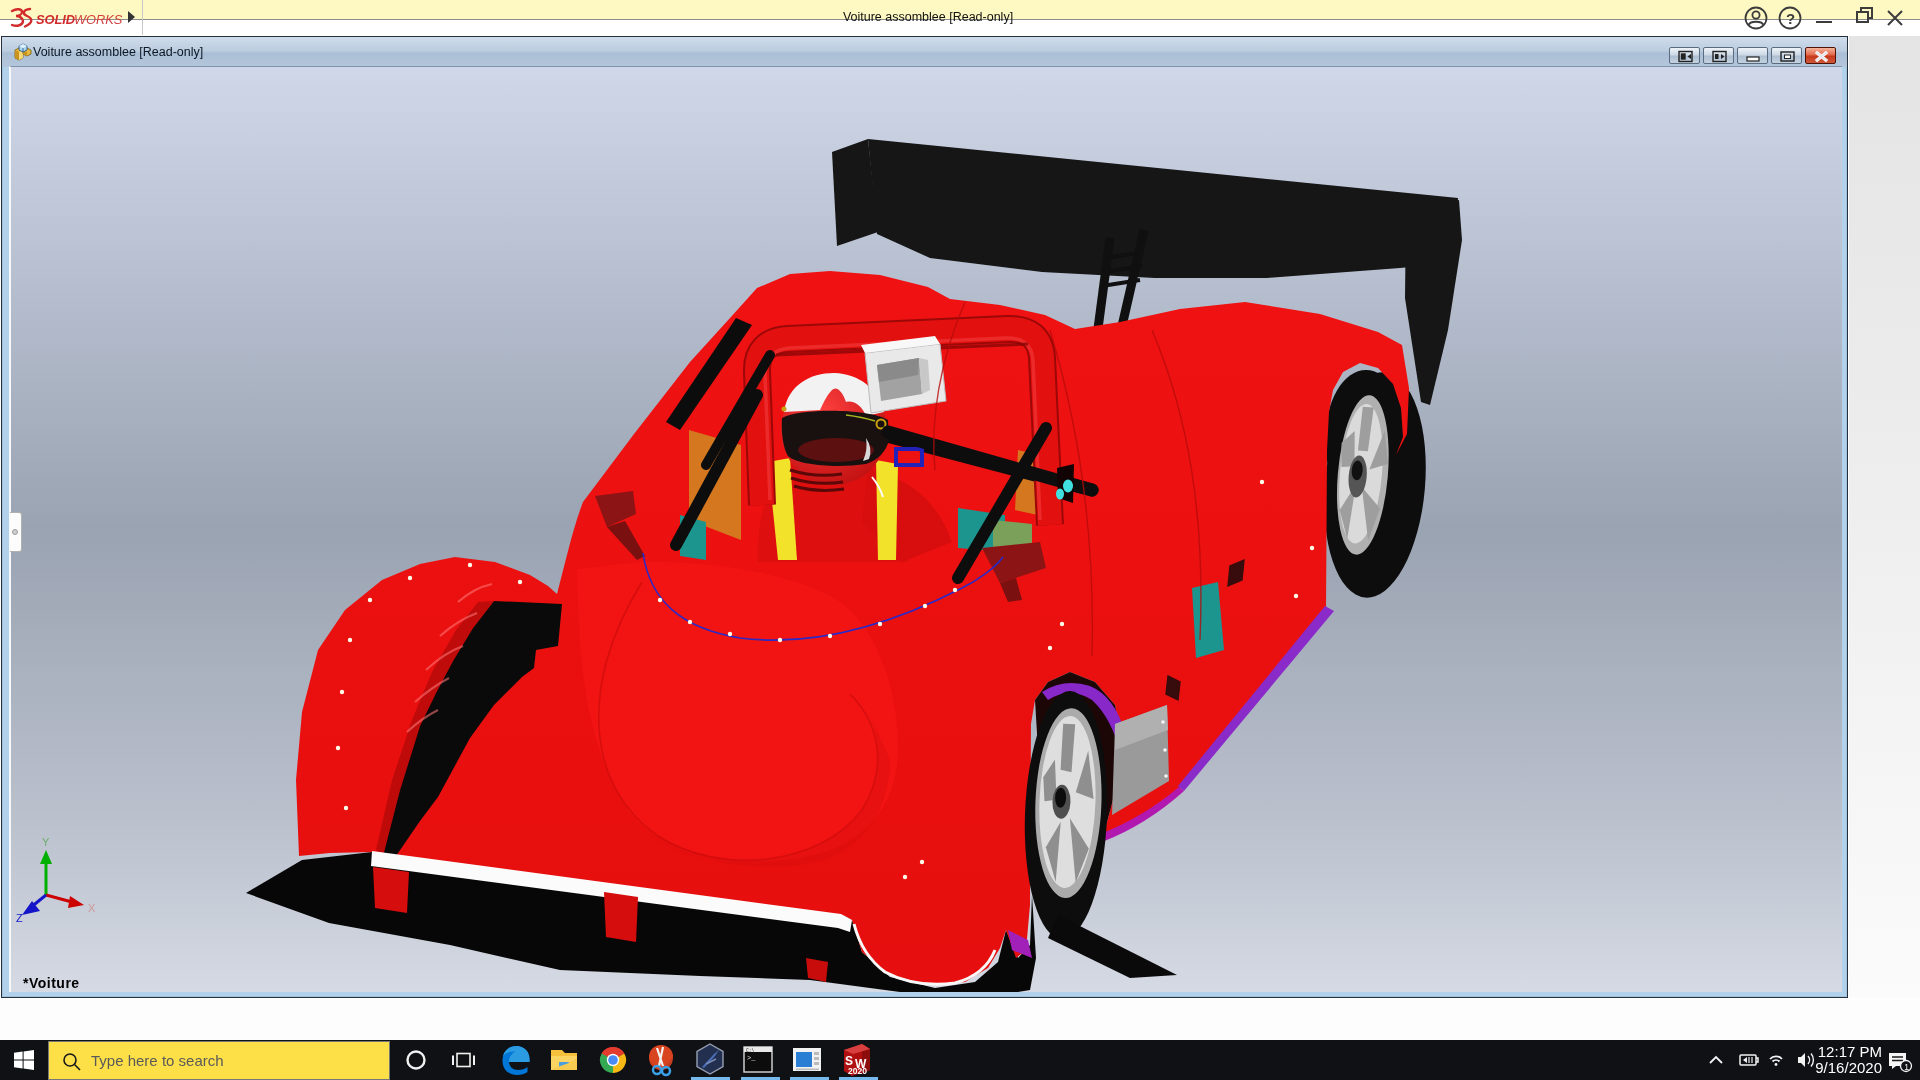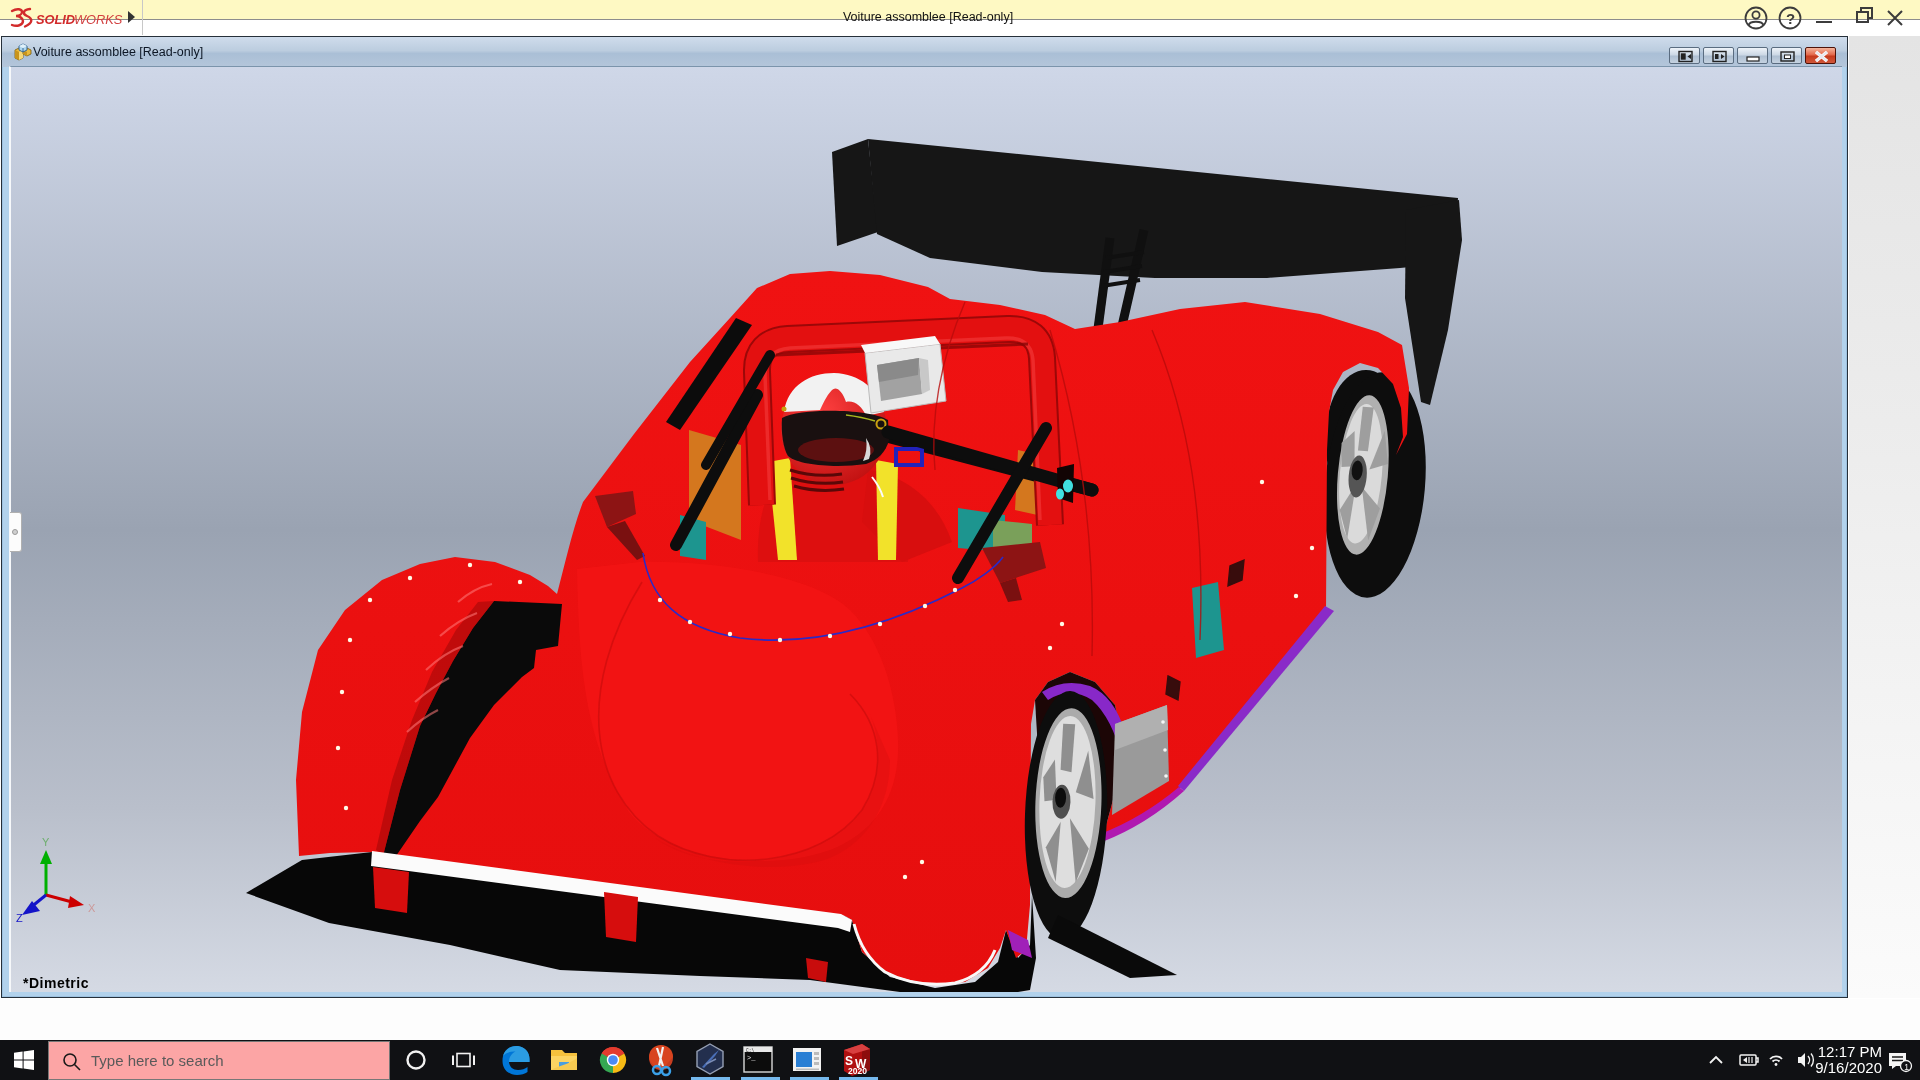--- a/index.html
+++ b/index.html
@@ -41,21 +41,21 @@
   .dbtn.close { background:linear-gradient(180deg,#f5b49b 0%,#e2674a 46%,#c63a1d 54%,#d0573a 100%);
     border-color:#4d1208; }
 
   
   #rightgap { position:absolute; left:1849px; top:36px; width:71px; height:962px;
     background:linear-gradient(180deg,#e4e4e4 0%,#ececec 40%,#fbfbfb 100%); }
   #bottomgap { position:absolute; left:0; top:999px; width:1920px; height:41px; background:#fdfdfd; }
 
   
   #taskbar { position:absolute; left:0; top:1040px; width:1920px; height:40px; background:#101114; }
-  #search { position:absolute; left:48px; top:1px; width:342px; height:39px; background:#fca5a5;
+  #search { position:absolute; left:48px; top:1px; width:342px; height:39px; background:#fde047;
     border:1px solid #777; }
   #search .stxt { position:absolute; left:42px; top:10px; font-size:15px; color:#5a5a5a; }
   .tbicon { position:absolute; top:0; width:48px; height:40px; }
   .tray { position:absolute; top:0; height:40px; color:#fff; }
   .clock { position:absolute; left:1806px; top:4px; width:76px; text-align:right; color:#fff; font-size:15px; line-height:16px;}
   .underline { position:absolute; top:37px; height:3px; background:#76b9ed; }
 </style>
 </head>
 <body>
 <div id="stage">
@@ -370,21 +370,21 @@
           <path d="M46,850 L40,864 L52,864 Z" fill="#00b000"></path>
           <text x="42" y="846" font-size="11" fill="#6fae6f" font-family="Liberation Sans">Y</text>
           <path d="M46,895 L72,902" stroke="#cc0000" stroke-width="3"></path>
           <path d="M84,905 L70,896 L68,908 Z" fill="#cc0000"></path>
           <text x="88" y="912" font-size="11" fill="#cc9999" font-family="Liberation Sans">X</text>
           <path d="M46,895 L30,908" stroke="#1414c8" stroke-width="3"></path>
           <path d="M22,915 L32,901 L40,911 Z" fill="#1414c8"></path>
           <text x="16" y="922" font-size="11" fill="#1414c8" font-family="Liberation Sans">Z</text>
         </g>
       </svg>
-      <div class="dimetric">*Dimetric</div>
+      <div class="dimetric">*Voiture</div>
       <div id="splittab">
           <div class="dot"></div>
         </div>
     </div>
   </div>
 
   <div id="rightgap"></div>
   <div id="bottomgap"></div>
 
   <div id="taskbar">

